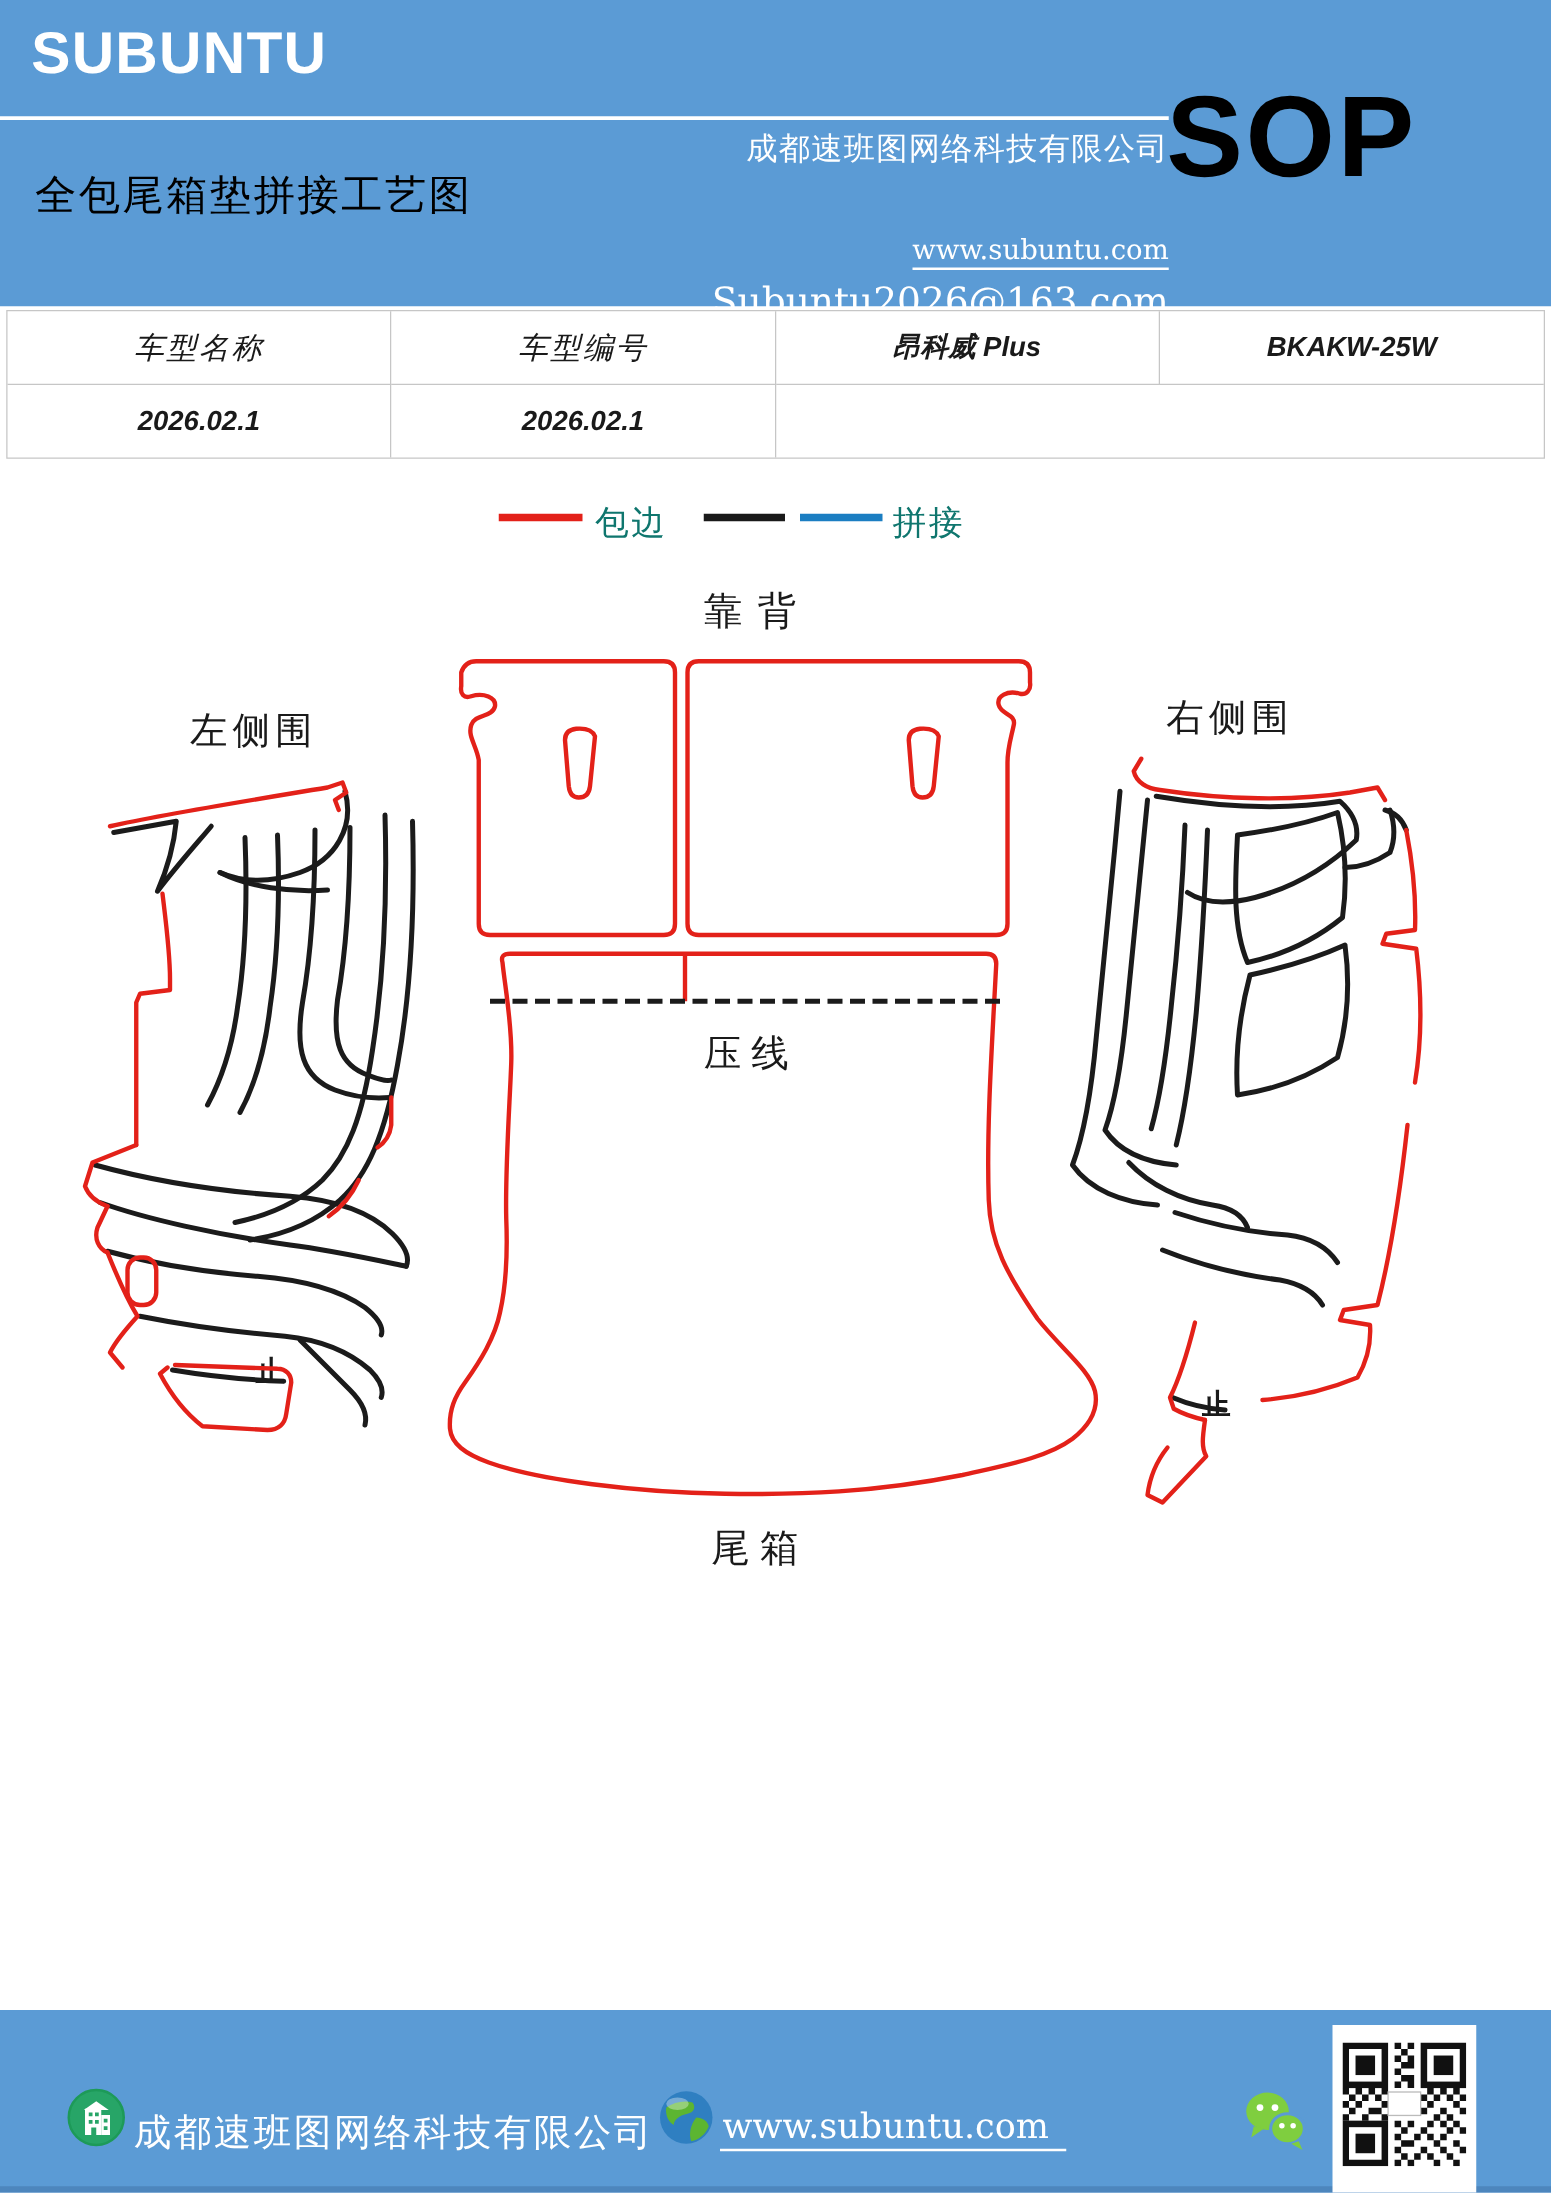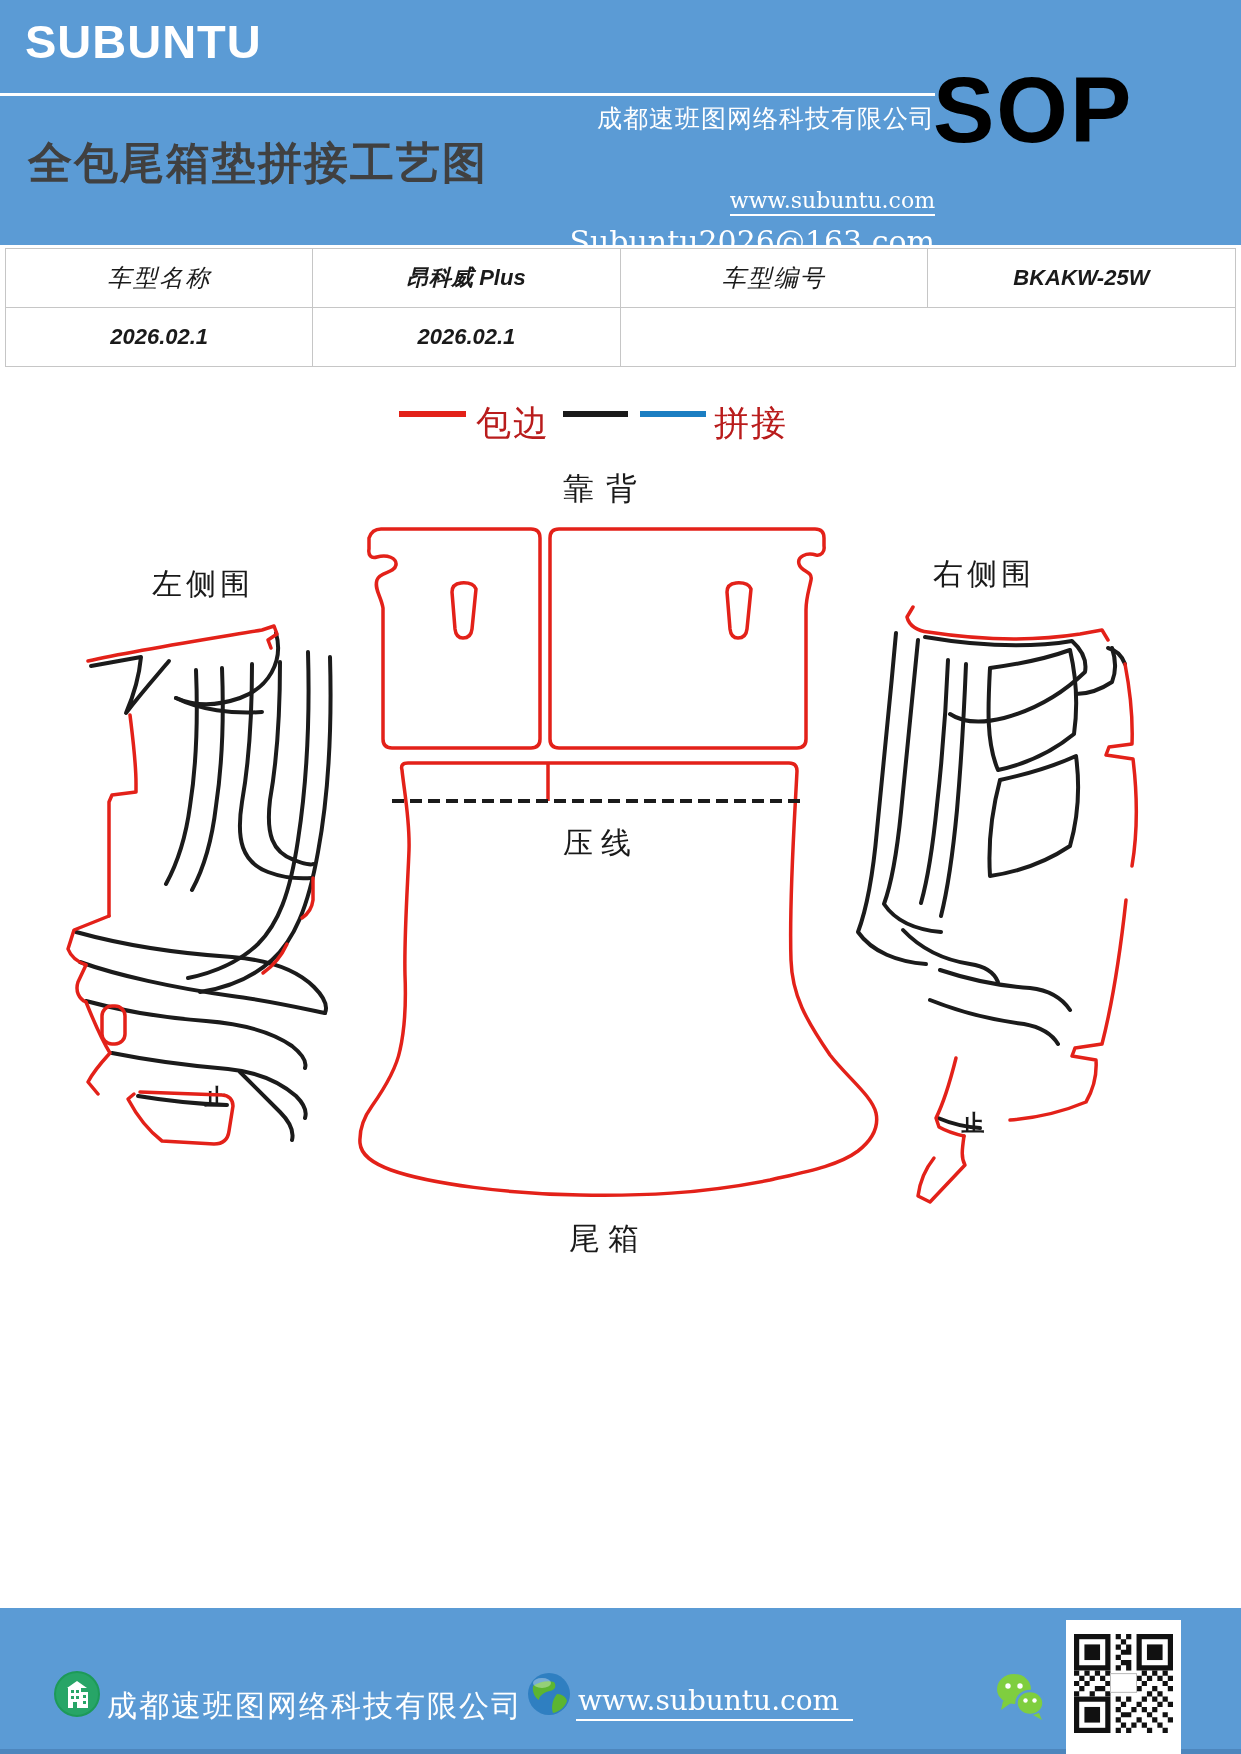--- a/index.html
+++ b/index.html
@@ -6,21 +6,21 @@
   body{
     width:1241px;height:1754px;position:relative;overflow:hidden;
     background:#ffffff;font-family:"Liberation Sans",sans-serif;
   }
 
   
   .header{position:absolute;left:0;top:0;width:1241px;height:245px;background:#5b9bd5;}
   .logo{position:absolute;left:25px;top:14px;color:#fff;font-size:47px;font-weight:800;
         letter-spacing:1px;font-family:"Liberation Sans",sans-serif;}
   .header-rule{position:absolute;left:0;top:93px;width:935px;height:3px;background:#fff;}
-  .doc-title{position:absolute;left:28px;top:134px;color:#404040;font-size:44px;font-weight:700;
+  .doc-title{position:absolute;left:28px;top:134px;color:#000000;font-size:33px;font-weight:400;
         font-family:"DejaVu Serif",serif;letter-spacing:2px;}
   .header-right{position:absolute;right:306px;top:102px;width:520px;text-align:right;color:#fff;
         font-family:"DejaVu Serif",serif;}
   .company-line{font-size:25px;letter-spacing:1px;}
   .website-line{margin-top:34px;font-size:22px;display:inline-block;
         border-bottom:2px solid #fff;padding-bottom:1px;}
   .email-line{margin-top:8px;font-size:30px;}
   .sop{position:absolute;left:933px;top:58px;width:175px;color:#000000;font-size:92px;
         font-weight:800;letter-spacing:2px;font-family:"Liberation Sans",sans-serif;}
 
@@ -30,21 +30,21 @@
         grid-template-columns:repeat(4,1fr);grid-template-rows:1fr 1fr;background:#fff;}
   .cell{display:flex;align-items:center;justify-content:center;
         border-right:1px solid #c6c6c6;border-bottom:1px solid #c6c6c6;color:#1a1a1a;font-style:italic;}
   .cell:nth-child(4n){border-right:none;}
   .cell:nth-child(n+5){border-bottom:none;}
   .cell.lab{font-family:"DejaVu Serif",serif;font-size:24px;letter-spacing:2px;}
   .cell.val{font-family:"Liberation Sans",sans-serif;font-size:22px;font-weight:600;}
 
   
   .legend-bar{position:absolute;height:6px;top:411px;}
-  .legend-label{position:absolute;top:400px;font-size:35px;color:#b91c1c;
+  .legend-label{position:absolute;top:400px;font-size:27px;color:#0f766e;
         font-family:"DejaVu Serif",serif;letter-spacing:2px;}
 
   
   svg.diagram{position:absolute;left:0;top:0;width:1241px;height:1754px;pointer-events:none;}
   svg.diagram text{font-family:"DejaVu Sans",sans-serif;fill:#1a1a1a;}
 
   
   .footer{position:absolute;left:0;top:1608px;width:1241px;height:146px;background:#5b9bd5;
         border-bottom:5px solid #4d86bd;box-sizing:border-box;}
   .footer-company{position:absolute;left:107px;top:78px;color:#fff;font-size:30px;
@@ -64,22 +64,22 @@
   <div class="header-right">
     <div class="company-line">成都速班图网络科技有限公司</div><br>
     <span class="website-line">www.subuntu.com</span>
     <div class="email-line">Subuntu2026@163.com</div>
   </div>
   <div class="sop">SOP</div>
 </div>
 
 <div class="info-table">
   <div class="cell lab">车型名称</div>
+  <div class="cell lab">车型编号</div>
   <div class="cell val">昂科威 Plus</div>
-  <div class="cell lab">车型编号</div>
   <div class="cell val">BKAKW-25W</div>
   <div class="cell val">2026.02.1</div>
   <div class="cell val">2026.02.1</div>
 </div>
 
 <div>
   <div class="legend-bar" style="left:399px;width:67px;background:#e32119;"></div>
   <div class="legend-label" style="left:476px;">包边</div>
   <div class="legend-bar" style="left:563px;width:65px;background:#1a1a1a;"></div>
   <div class="legend-bar" style="left:640px;width:66px;background:#1b7ec2;"></div>

